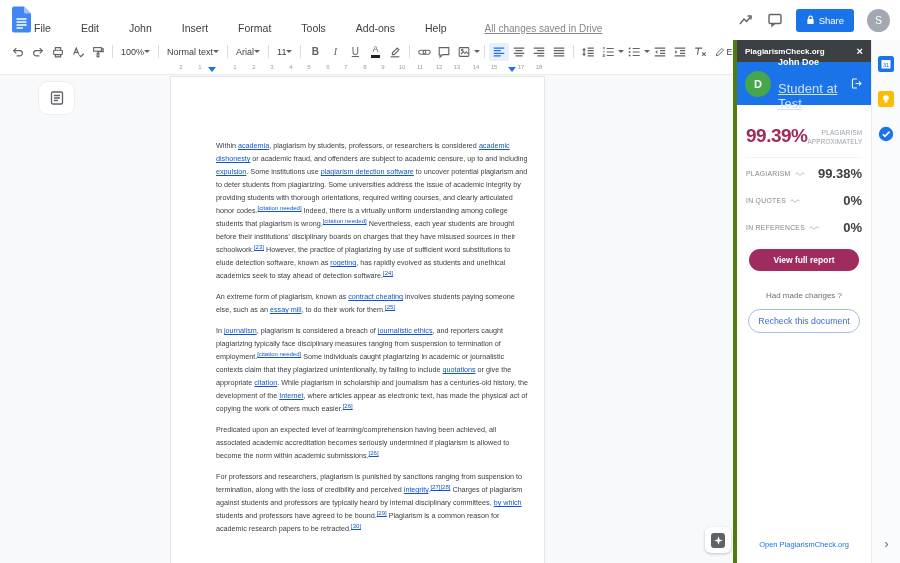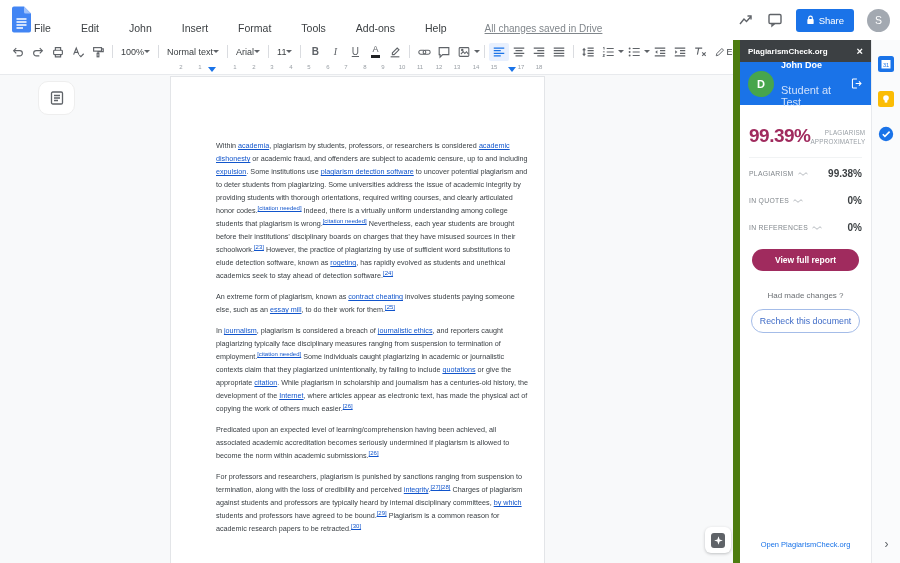--- a/index.html
+++ b/index.html
@@ -58,41 +58,41 @@
   .dlink{color:var(--link-blue,#1155CC);text-decoration:underline;cursor:pointer;}
   sup.cite{font-size:6px;line-height:0;color:var(--link-blue,#1155CC);text-decoration:underline;
            cursor:pointer;}
   .explore-btn{position:absolute;left:705px;top:464px;width:26px;height:26px;background:#fff;border:none;
                border-radius:6px;box-shadow:0 1px 3px rgba(60,64,67,.3);display:flex;align-items:center;
                justify-content:center;cursor:pointer;}
   .explore-inner{width:15px;height:15px;background:#5F6368;border-radius:3px;display:flex;
                  align-items:center;justify-content:center;}
   
   .sidebar{position:absolute;left:733px;top:40px;width:138px;height:523px;background:#fff;
-           border-left:7px solid #4d7c0f;box-sizing:border-box;display:flex;flex-direction:column;}
+           border-left:4px solid #4d7c0f;box-sizing:border-box;display:flex;flex-direction:column;}
   .sb-header{height:22px;flex:none;background:var(--header-dark,#3C4043);color:#fff;display:flex;
              align-items:center;padding:0 8px;font-size:8px;font-weight:bold;}
   .sb-close{margin-left:auto;font-size:11px;line-height:10px;cursor:pointer;color:#fff;}
   .sb-profile{height:43px;flex:none;background:var(--banner-blue,#1A73E8);display:flex;
               align-items:center;padding:0 8px;gap:7px;}
   .pavatar{width:26px;height:26px;flex:none;border-radius:50%;background:var(--avatar-green,#47A54C);
            color:#fff;font-size:11px;font-weight:bold;display:flex;align-items:center;justify-content:center;}
   .pname{font-size:9px;font-weight:bold;color:#fff;}
-  .prole{font-size:11px;color:#CFE0FB;margin-top:14px;}
+  .prole{font-size:13px;color:#CFE0FB;margin-top:14px;text-decoration:underline;}
   .logout{margin-left:auto;color:#fff;cursor:pointer;}
   .sb-score{display:flex;align-items:flex-start;margin:20px 9px 0;padding-bottom:10px;
             border-bottom:1px solid #F1F3F4;}
   .score-val{font-size:19px;font-weight:bold;color:var(--accent-magenta,#A02B5E);letter-spacing:-.5px;}
   .score-cap{margin-left:auto;text-align:right;font-size:6.3px;line-height:9px;color:#9AA0A6;
              padding-top:3px;letter-spacing:.2px;}
   .sb-stats{list-style:none;margin:2px 0 0;padding:0 9px;}
   .sb-stats li{display:flex;align-items:center;height:27px;}
   .stat-label{font-size:6.8px;color:#80868B;letter-spacing:.3px;}
   .wave{margin-left:4px;}
-  .stat-val{margin-left:auto;font-size:10px;font-weight:bold;color:#3C4043;}
+  .stat-val{margin-left:auto;font-size:13px;font-weight:bold;color:#3C4043;}
   .report-btn{margin:8px 12px 7px;height:22px;flex:none;border:none;border-radius:12px;
               background:var(--accent-magenta,#A02B5E);color:#fff;font-size:8.5px;font-weight:bold;
               font-family:inherit;cursor:pointer;}
   .prompt{margin-top:13px;text-align:center;font-size:8px;color:#6b6f73;}
   .recheck-btn{margin:9px 11px 0;height:24px;flex:none;background:#fff;border:1px solid #A4BCE8;
                border-radius:13px;color:#3E6BC7;font-size:8.8px;font-family:inherit;cursor:pointer;}
   .sb-footer{margin-top:auto;margin-bottom:14px;text-align:center;font-size:7.5px;
              color:var(--google-blue,#1A73E8);cursor:pointer;text-decoration:none;}
   
   .rail{position:absolute;left:871px;top:40px;width:29px;height:523px;background:#FAFBFC;

